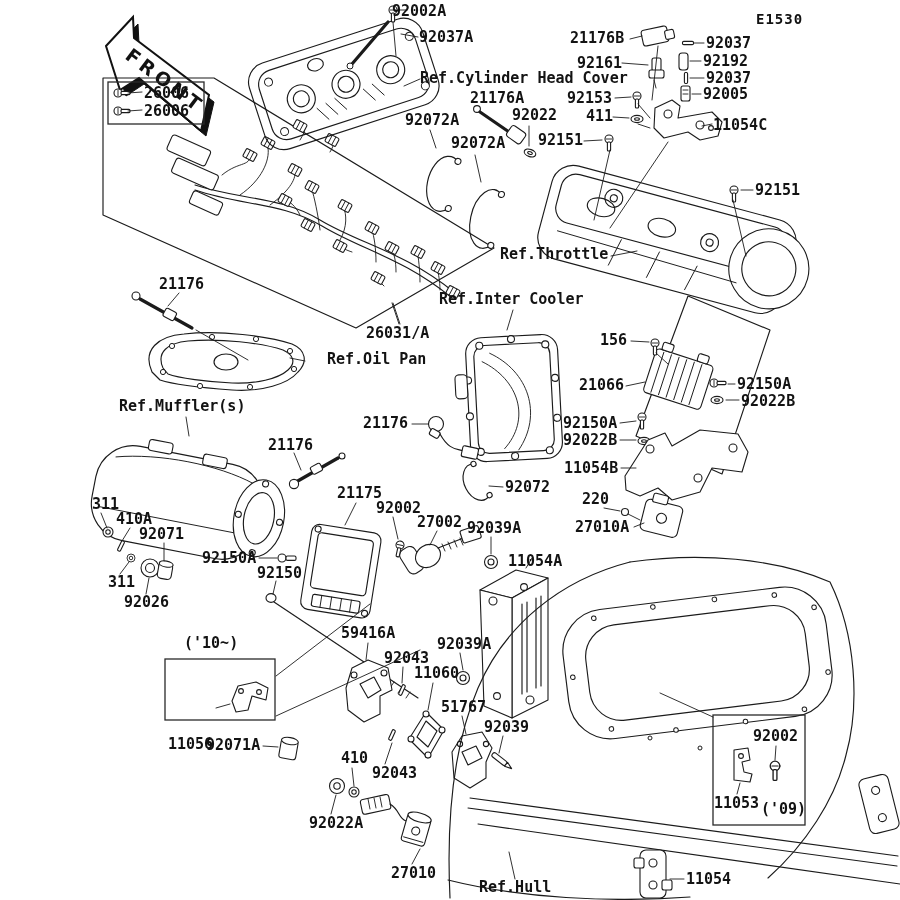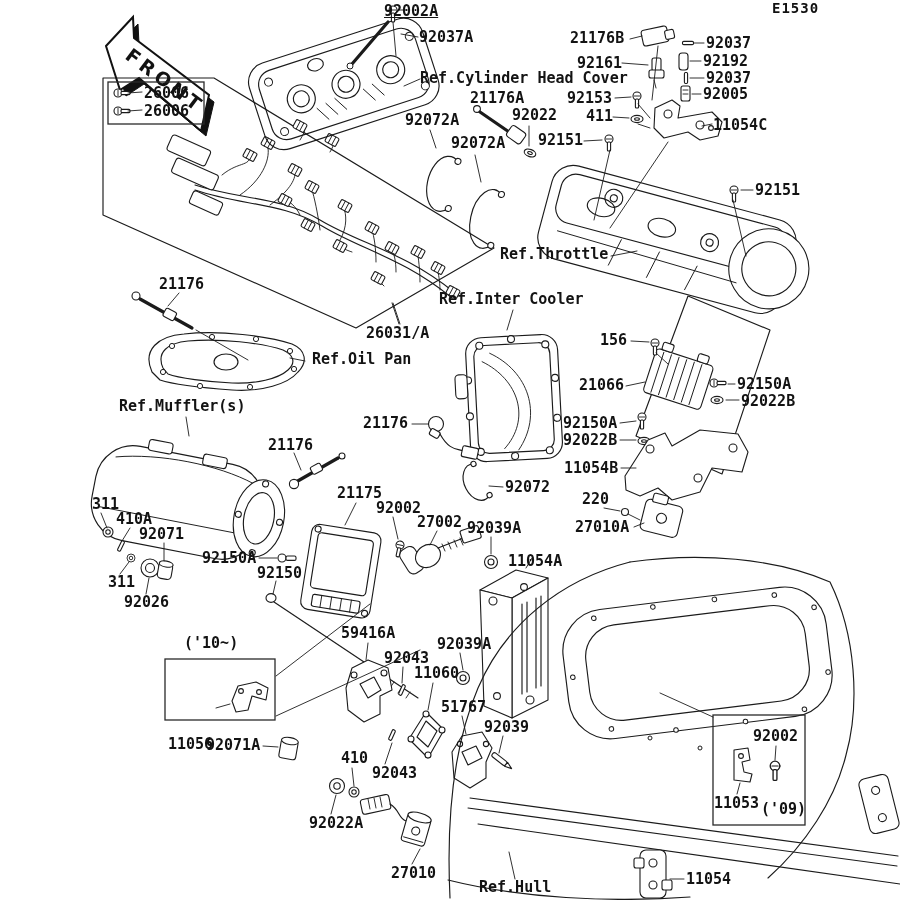--- a/index.html
+++ b/index.html
@@ -1,21 +1,21 @@
 <!DOCTYPE html>
 <html><head>
 <meta charset="utf-8">
 <style>
   html,body{margin:0;padding:0;background:#fff;}
   #stage{position:relative;width:900px;height:900px;background:#fff;overflow:hidden;
          font-family:"DejaVu Sans Mono",monospace;color:#111;}
   #art{position:absolute;left:0;top:0;}
   .plabel{position:absolute;font:700 15px "DejaVu Sans Mono",monospace;color:#131313;
           white-space:nowrap;line-height:15px;letter-spacing:0px;}
-  #code{position:absolute;left:756px;top:0px;font:700 14px "DejaVu Sans Mono",monospace;letter-spacing:1px;margin-left:16px;}
+  #code{position:absolute;left:756px;top:11px;font:700 14px "DejaVu Sans Mono",monospace;letter-spacing:1px;}
   .ln{fill:none;stroke:#1b1b1b;stroke-width:1.15;stroke-linecap:round;stroke-linejoin:round;}
   .ld{fill:none;stroke:#1b1b1b;stroke-width:.9;stroke-linecap:round;}
   .fw{fill:#fff;stroke:#1b1b1b;stroke-width:1.1;stroke-linejoin:round;}
   .thk{fill:none;stroke:#1b1b1b;stroke-width:3.2;stroke-linecap:round;}
   .box{fill:none;stroke:#2a2a2a;stroke-width:1.3;}
   .dot{fill:#fff;stroke:#1b1b1b;stroke-width:1;}
   .frontface{fill:#fff;stroke:#111;stroke-width:2;}
   .frontside{fill:#111;stroke:#111;stroke-width:1;}
   .ftxt{font:700 19px "DejaVu Sans",sans-serif;letter-spacing:4px;fill:#111;}
 </style>
@@ -521,21 +521,21 @@
     <path class="fw" d="M734,750 L748,748 L750,760 L742,762 L744,772 L752,774 L750,782 L734,780 Z"></path>
     <circle cx="741" cy="756" r="2.4" class="fw"></circle>
     <line x1="740" y1="783" x2="737" y2="794" class="ld"></line>
   </g>
 
   <line x1="392" y1="303" x2="399" y2="324" class="ld"></line>
 </svg>
 
 <div id="code">E1530</div>
 <div id="labels">
-      <div class="plabel" style="left: 384px; top: 4px; text-decoration: underline;">92002A</div>
+      <div class="plabel" style="left: 392px; top: 4px;">92002A</div>
       <div class="plabel" style="left: 419px; top: 30px;">92037A</div>
       <div class="plabel" style="left: 420px; top: 71px;">Ref.Cylinder Head Cover</div>
       <div class="plabel" style="left: 570px; top: 31px;">21176B</div>
       <div class="plabel" style="left: 706px; top: 36px;">92037</div>
       <div class="plabel" style="left: 577px; top: 56px;">92161</div>
       <div class="plabel" style="left: 703px; top: 54px;">92192</div>
       <div class="plabel" style="left: 706px; top: 71px;">92037</div>
       <div class="plabel" style="left: 703px; top: 87px;">92005</div>
       <div class="plabel" style="left: 470px; top: 91px;">21176A</div>
       <div class="plabel" style="left: 567px; top: 91px;">92153</div>
@@ -545,21 +545,21 @@
       <div class="plabel" style="left: 405px; top: 113px;">92072A</div>
       <div class="plabel" style="left: 451px; top: 136px;">92072A</div>
       <div class="plabel" style="left: 538px; top: 133px;">92151</div>
       <div class="plabel" style="left: 755px; top: 183px;">92151</div>
       <div class="plabel" style="left: 500px; top: 247px;">Ref.Throttle</div>
       <div class="plabel" style="left: 144px; top: 86px;">26006</div>
       <div class="plabel" style="left: 144px; top: 104px;">26006</div>
       <div class="plabel" style="left: 439px; top: 292px;">Ref.Inter Cooler</div>
       <div class="plabel" style="left: 159px; top: 277px;">21176</div>
       <div class="plabel" style="left: 366px; top: 326px;">26031/A</div>
-      <div class="plabel" style="left: 312px; top: 352px; text-align: right;">Ref.Oil Pan</div>
+      <div class="plabel" style="left: 327px; top: 352px; text-align: right;">Ref.Oil Pan</div>
       <div class="plabel" style="left: 119px; top: 399px;">Ref.Muffler(s)</div>
       <div class="plabel" style="left: 600px; top: 333px;">156</div>
       <div class="plabel" style="left: 579px; top: 378px;">21066</div>
       <div class="plabel" style="left: 737px; top: 377px;">92150A</div>
       <div class="plabel" style="left: 741px; top: 394px;">92022B</div>
       <div class="plabel" style="left: 563px; top: 416px;">92150A</div>
       <div class="plabel" style="left: 563px; top: 433px;">92022B</div>
       <div class="plabel" style="left: 564px; top: 461px;">11054B</div>
       <div class="plabel" style="left: 363px; top: 416px;">21176</div>
       <div class="plabel" style="left: 268px; top: 438px;">21176</div>

